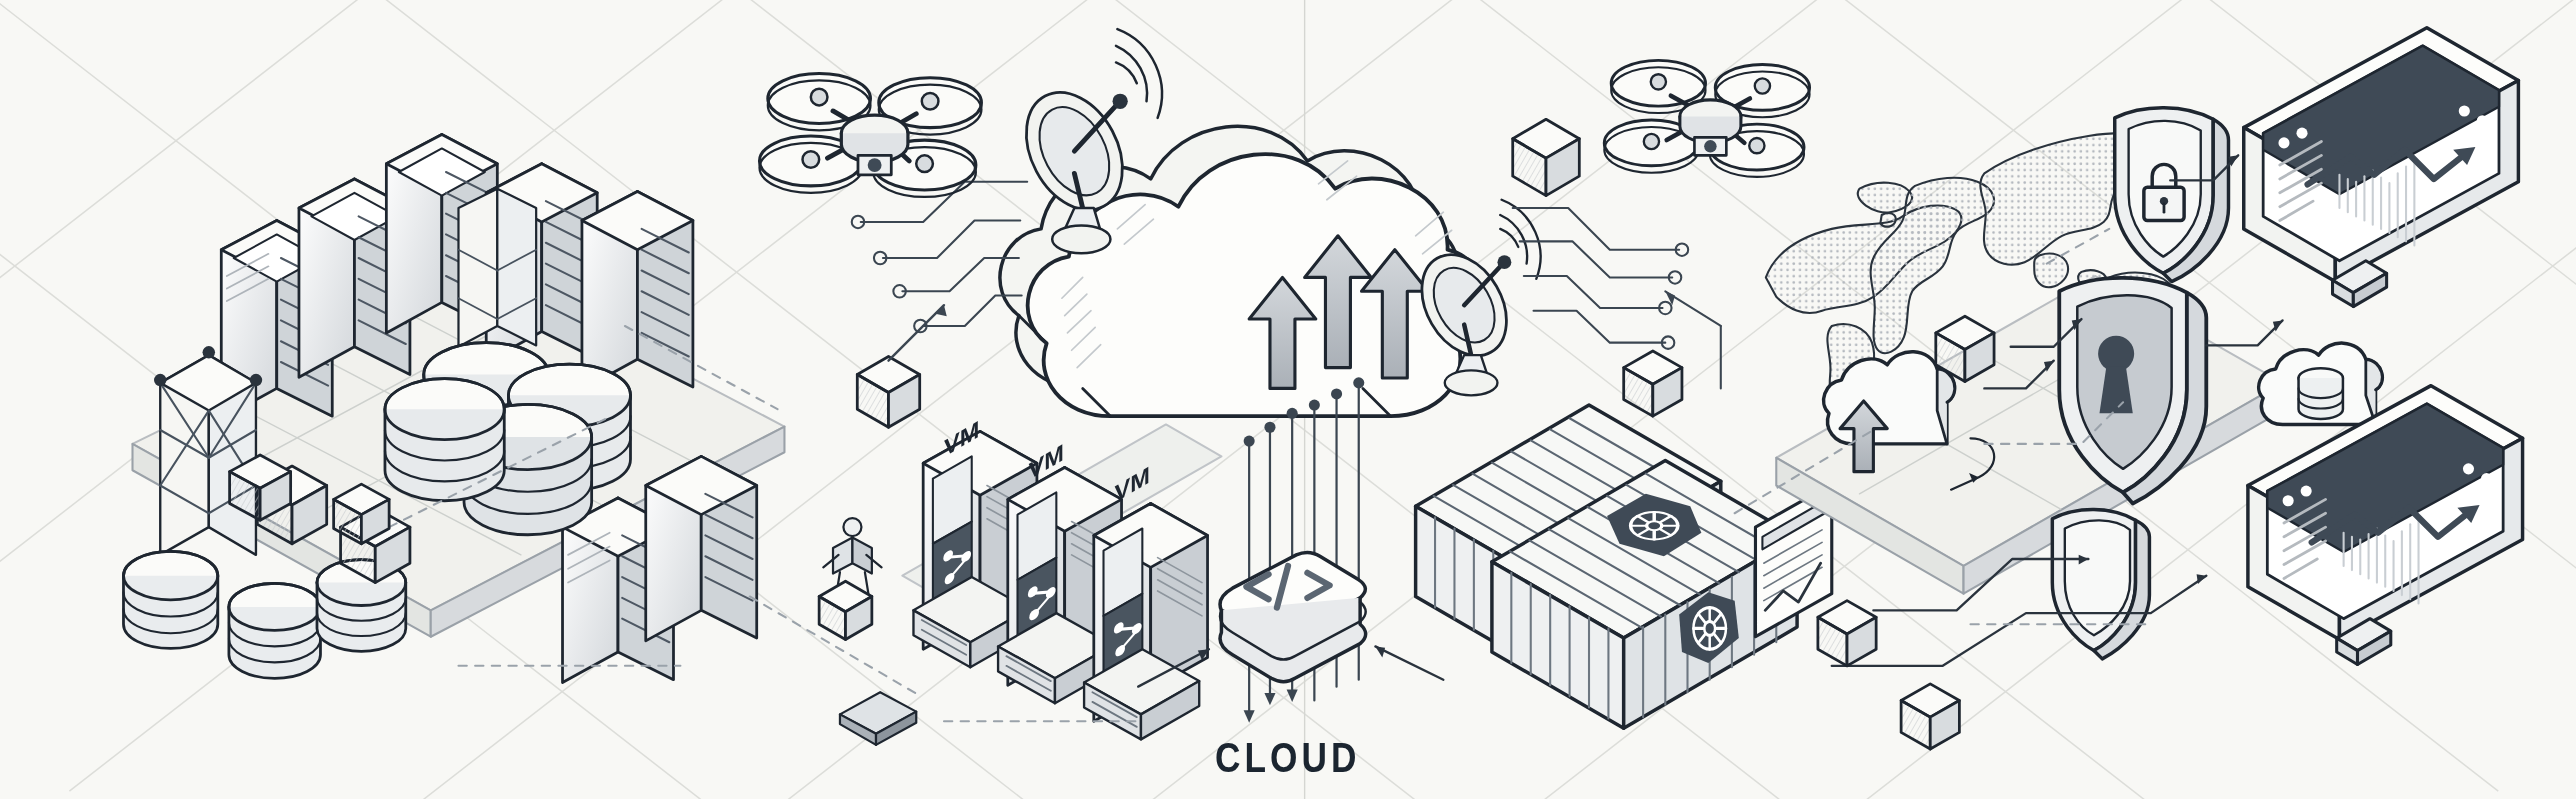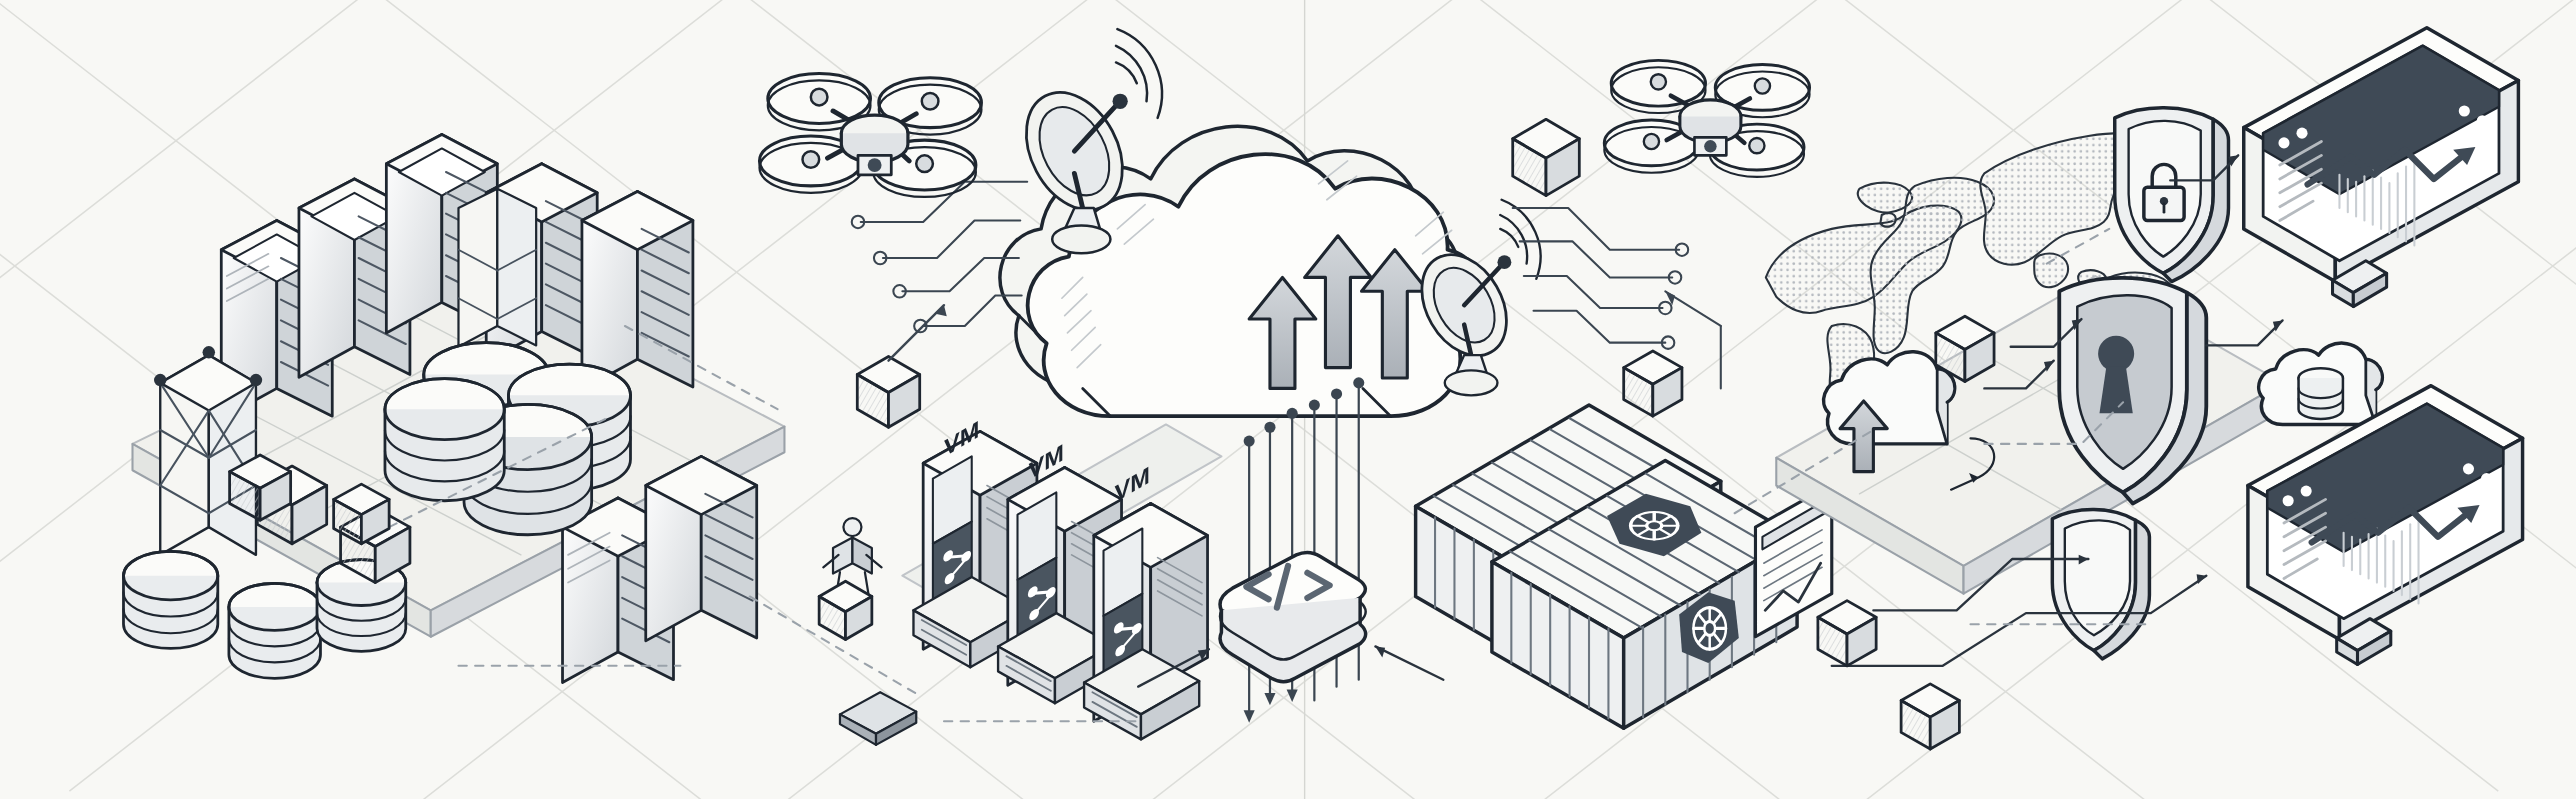--- a/index.html
+++ b/index.html
@@ -1001,15 +1001,18 @@
       <circle cx="2465" cy="211" r="9" fill="#3f4a56" stroke="none"></circle>
       <circle cx="2390" cy="118" r="11" fill="#d8dcdf" stroke-width="3.4"></circle>
       <circle cx="2540" cy="124" r="11" fill="#d8dcdf" stroke-width="3.4"></circle>
       <circle cx="2380" cy="204" r="11" fill="#d8dcdf" stroke-width="3.4"></circle>
       <circle cx="2532" cy="210" r="11" fill="#d8dcdf" stroke-width="3.4"></circle>
     </g>
 
     </g>
   </svg>
 
+  <div class="title">
+    <span>CLOUD</span>
+  </div>
 
 </div>
 
 
 </body></html>

